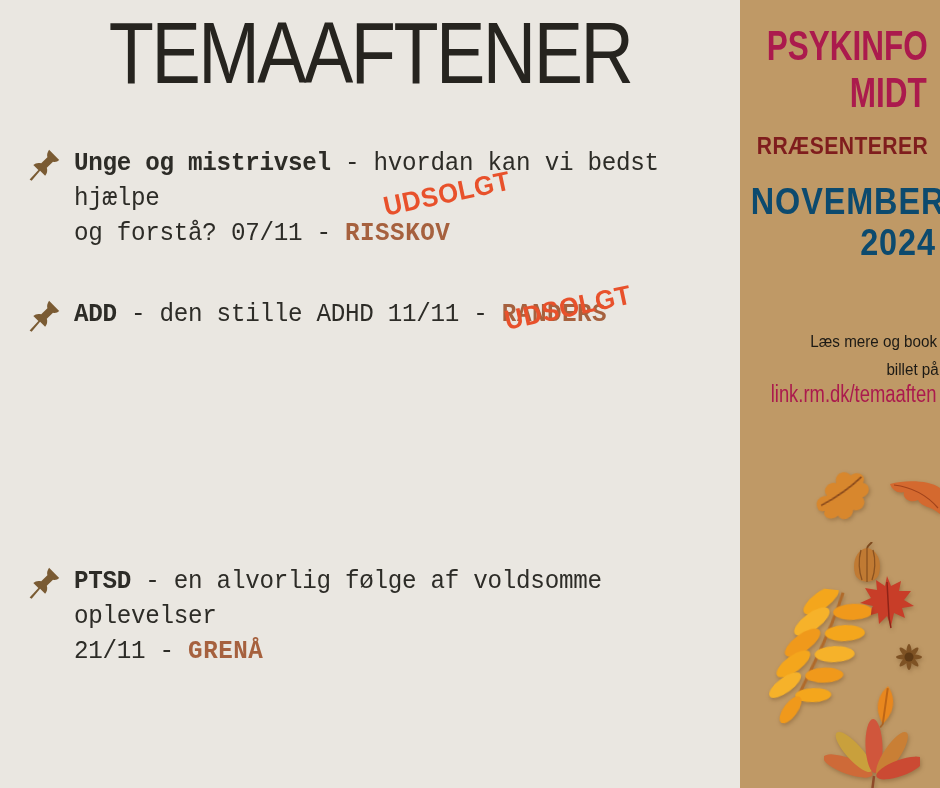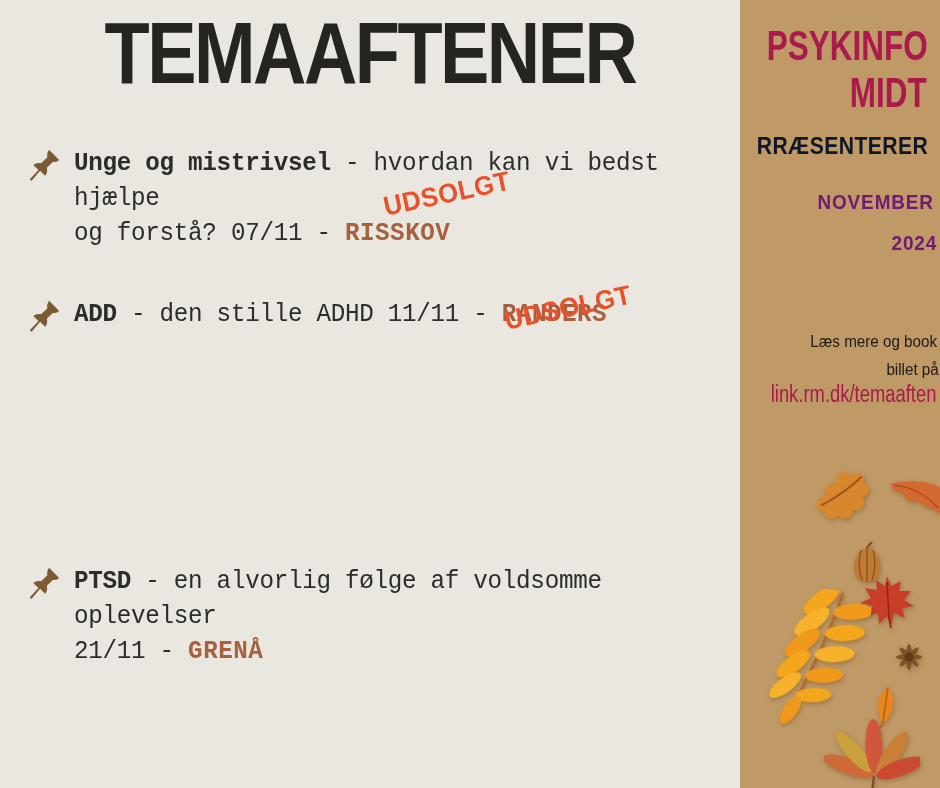--- a/index.html
+++ b/index.html
@@ -1,40 +1,40 @@
 <!DOCTYPE html>
 <html><head>
 <meta charset="utf-8">
 <style>
   html,body{margin:0;padding:0;background:#ddd;}
   .poster{position:relative;width:940px;height:788px;overflow:hidden;
           background:#EAE7E1;font-family:"Liberation Sans",sans-serif;}
   
   .main{position:absolute;left:0;top:0;width:740px;height:788px;}
   .title{position:absolute;top:2px;left:0;width:740px;margin:0;text-align:center;
-         font-size:88px;font-weight:700;color:#26241F;letter-spacing:-3px;white-space:nowrap;}
+         font-size:88px;font-weight:400;color:#26241F;letter-spacing:-3px;white-space:nowrap;}
   .title .narrow{display:inline-block;transform:scaleX(.84);transform-origin:center;}
   .event{position:absolute;left:74px;right:20px;color:#2D2C27;font-family:Liberation Mono, monospace;}
   .etext{font-size:25px;line-height:35px;letter-spacing:-.3px;
          transform:scaleX(.97);transform-origin:left top;}
   .b{font-weight:700;}
   .city{font-weight:700;color:#A6613E;letter-spacing:.5px;}
   .pin{position:absolute;left:-48px;top:1px;width:36px;height:36px;}
   .soldout{position:absolute;font-size:27px;font-weight:800;color:#E8512B;
            letter-spacing:.5px;transform:rotate(-12deg) scaleX(.95);
            transform-origin:left center;white-space:nowrap;}
   
   .sidebar{position:absolute;left:740px;top:0;width:200px;height:788px;
            background:#BF9966;overflow:hidden;text-align:right;}
   .brand{position:absolute;top:22px;left:0;width:200px;font-size:42px;line-height:47px;
          font-weight:800;color:#AB1A4D;}
   .presents{position:absolute;top:132px;left:0;width:200px;font-size:24px;
-            font-weight:600;color:#0f172a;letter-spacing:.5px;}
-  .month{position:absolute;top:181px;left:0;width:200px;font-size:21px;line-height:41px;
-         font-weight:800;color:#701a75;letter-spacing:1px;}
+            font-weight:600;color:#7f1d1d;letter-spacing:.5px;}
+  .month{position:absolute;top:181px;left:0;width:200px;font-size:36px;line-height:41px;
+         font-weight:800;color:#0c4a6e;letter-spacing:1px;}
   .cta{position:absolute;top:328px;left:0;width:200px;font-size:16px;line-height:28px;
        color:#1C1A15;}
   .link{position:absolute;top:381px;left:0;width:217px;font-size:23px;font-weight:500;
         color:#AB1A4D;white-space:nowrap;}
   .narrow{display:inline-block;transform-origin:center;}
   .sx75{transform:scaleX(.75);} .sx88{transform:scaleX(.88);} .sx90{transform:scaleX(.90);}
   .sx95{transform:scaleX(.95);} .sx80{transform:scaleX(.80);}
   .leaf{position:absolute;filter:drop-shadow(1px 2px 2px rgba(60,30,0,.28));}
 </style>
 </head>

